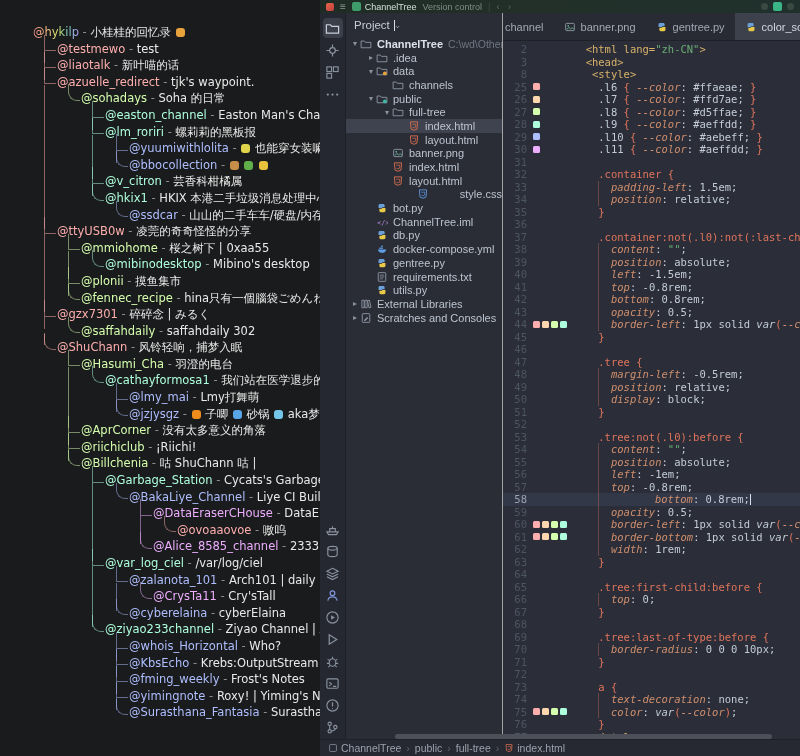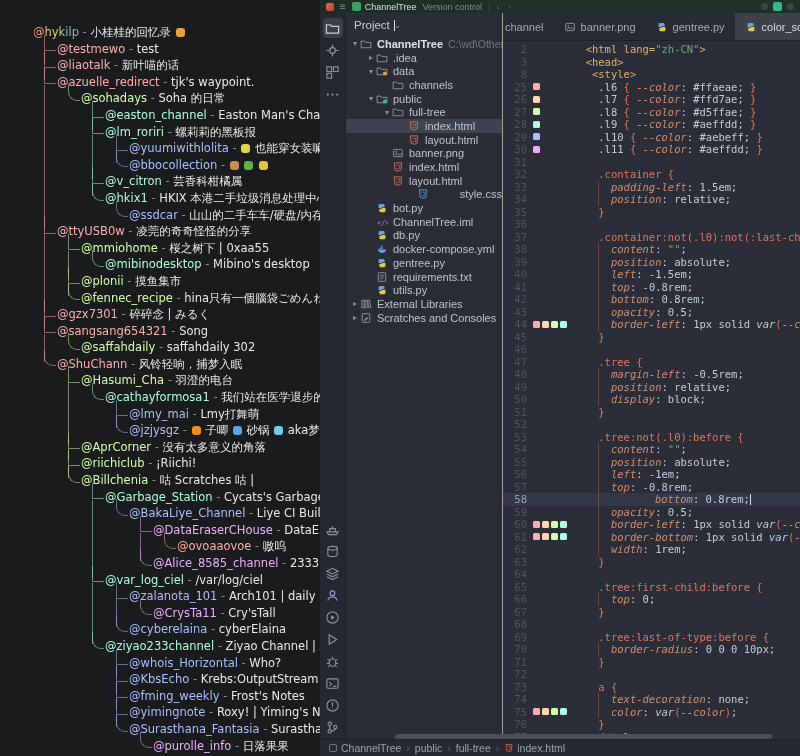--- a/index.html
+++ b/index.html
@@ -154,21 +154,20 @@
               </div>
               <div class="node" style="--c: #d5ffae;">
                 <div class="row"><a class="handle" href="#">@fennec_recipe</a><span class="sep"> - </span><span class="desc">hina只有一個腦袋ごめんね</span></div>
               </div>
             </div>
           </div>
           <div class="node" style="--c: #ffaeae;">
             <div class="row"><a class="handle" href="#">@gzx7301</a><span class="sep"> - </span><span class="desc">碎碎念 | みるく</span></div>
           </div>
           <div class="node" style="--c: #ffaeae;">
-            <div class="row"><a class="handle" href="#">@sangsang654321</a><span class="sep"> - </span><span class="desc">Song</span></div>
             <div class="kids">
               <div class="node" style="--c: #d5ffae;">
                 <div class="row"><a class="handle" href="#">@saffahdaily</a><span class="sep"> - </span><span class="desc">saffahdaily 302</span></div>
               </div>
             </div>
           </div>
           <div class="node" style="--c: #ffaeae;">
             <div class="row"><a class="handle" href="#">@ShuChann</a><span class="sep"> - </span><span class="desc">风铃轻响，捕梦入眠</span></div>
             <div class="kids">
               <div class="node" style="--c: #d5ffae;">
@@ -187,21 +186,21 @@
                   </div>
                 </div>
               </div>
               <div class="node" style="--c: #d5ffae;">
                 <div class="row"><a class="handle" href="#">@AprCorner</a><span class="sep"> - </span><span class="desc">没有太多意义的角落</span></div>
               </div>
               <div class="node" style="--c: #d5ffae;">
                 <div class="row"><a class="handle" href="#">@riichiclub</a><span class="sep"> - </span><span class="desc">¡Riichi!</span></div>
               </div>
               <div class="node" style="--c: #d5ffae;">
-                <div class="row"><a class="handle" href="#">@Billchenia</a><span class="sep"> - </span><span class="desc">咕 Scratches 咕 |</span></div>
+                <div class="row"><a class="handle" href="#">@Billchenia</a><span class="sep"> - </span><span class="desc">咕 ShuChann 咕 |</span></div>
                 <div class="kids">
                   <div class="node" style="--c: #aeffdd;">
                     <div class="row"><a class="handle" href="#">@Garbage_Station</a><span class="sep"> - </span><span class="desc">Cycats's Garbage Station</span></div>
                     <div class="kids">
                       <div class="node" style="--c: #aebeff;">
                         <div class="row"><a class="handle" href="#">@BakaLiye_Channel</a><span class="sep"> - </span><span class="desc">Liye CI Builds</span></div>
                         <div class="kids">
                           <div class="node" style="--c: #edaeff;">
                             <div class="row"><a class="handle" href="#">@DataEraserCHouse</a><span class="sep"> - </span><span class="desc">DataEraserC的小屋</span></div>
                             <div class="kids">
@@ -243,25 +242,20 @@
                         <div class="row"><a class="handle" href="#">@KbsEcho</a><span class="sep"> - </span><span class="desc">Krebs:OutputStream</span></div>
                       </div>
                       <div class="node" style="--c: #aebeff;">
                         <div class="row"><a class="handle" href="#">@fming_weekly</a><span class="sep"> - </span><span class="desc">Frost's Notes</span></div>
                       </div>
                       <div class="node" style="--c: #aebeff;">
                         <div class="row"><a class="handle" href="#">@yimingnote</a><span class="sep"> - </span><span class="desc">Roxy! | Yiming's Notebook</span></div>
                       </div>
                       <div class="node" style="--c: #aebeff;">
                         <div class="row"><a class="handle" href="#">@Surasthana_Fantasia</a><span class="sep"> - </span><span class="desc">Surasthana Fantasia</span></div>
-                        <div class="kids">
-                          <div class="node" style="--c: #edaeff;">
-                            <div class="row"><a class="handle" href="#">@purolle_info</a><span class="sep"> - </span><span class="desc">日落果果</span></div>
-                          </div>
-                        </div>
                       </div>
                     </div>
                   </div>
                 </div>
               </div>
             </div>
           </div>
         </div>
       </div>
     </div>

